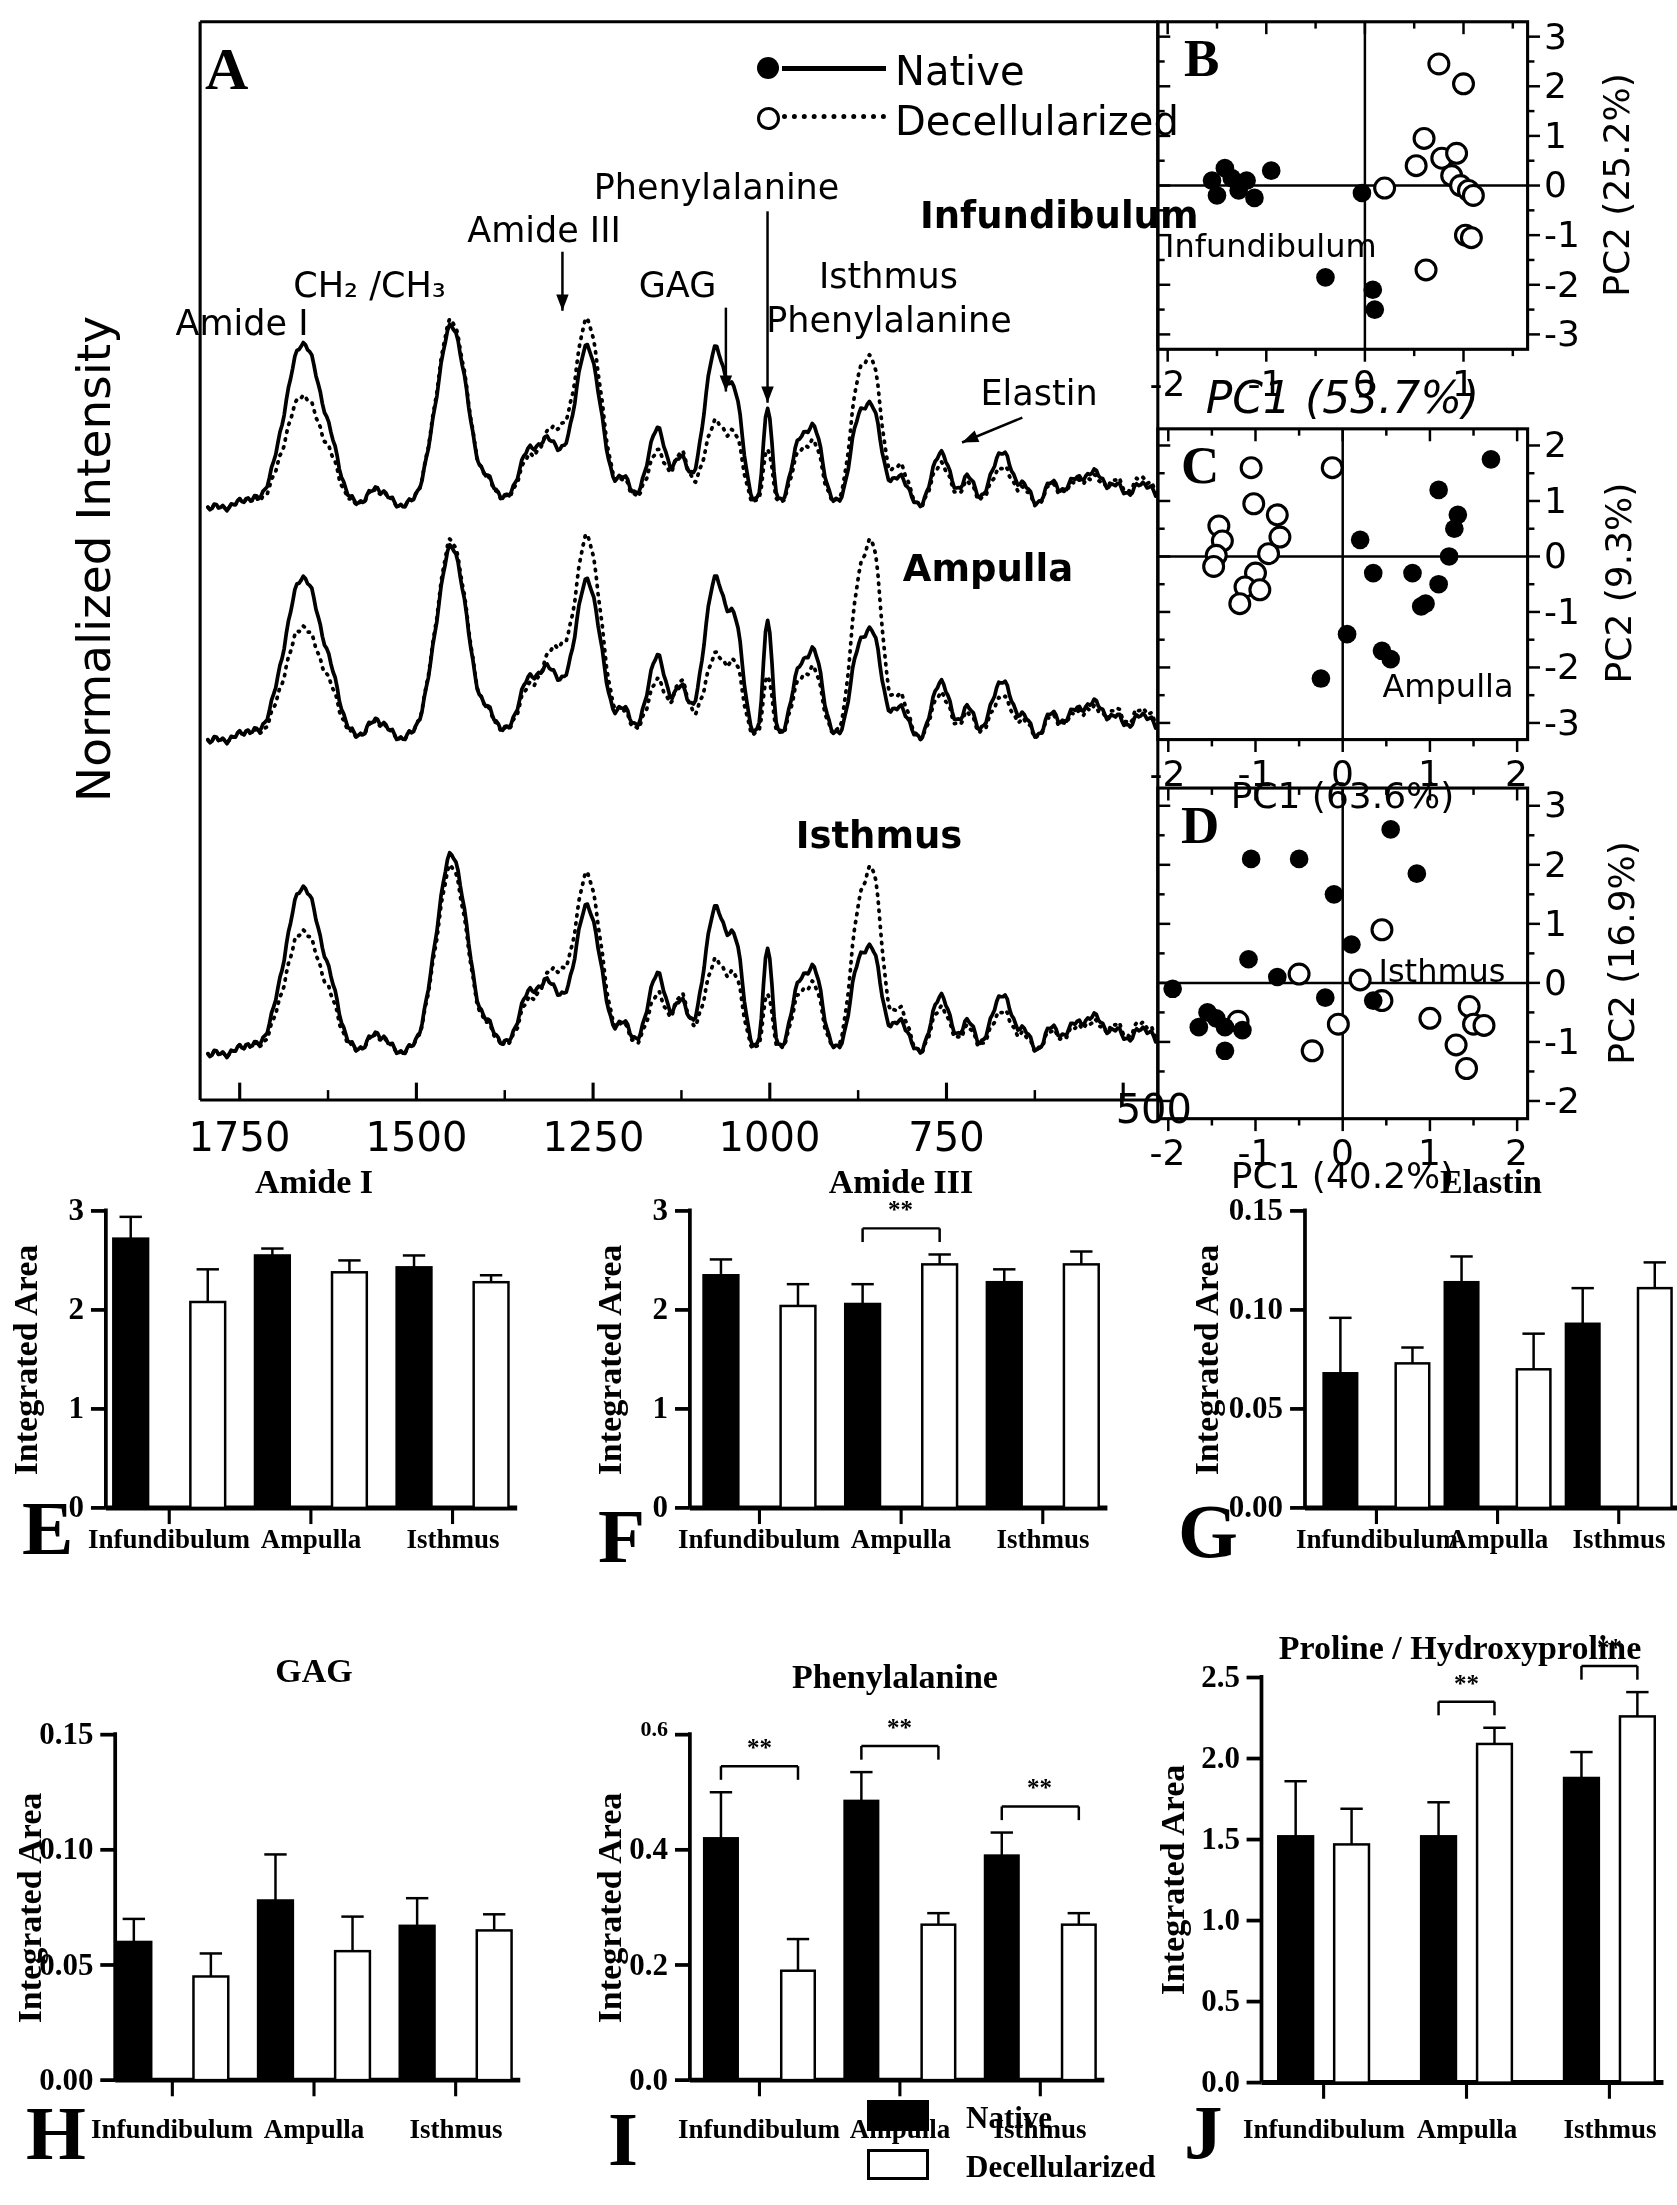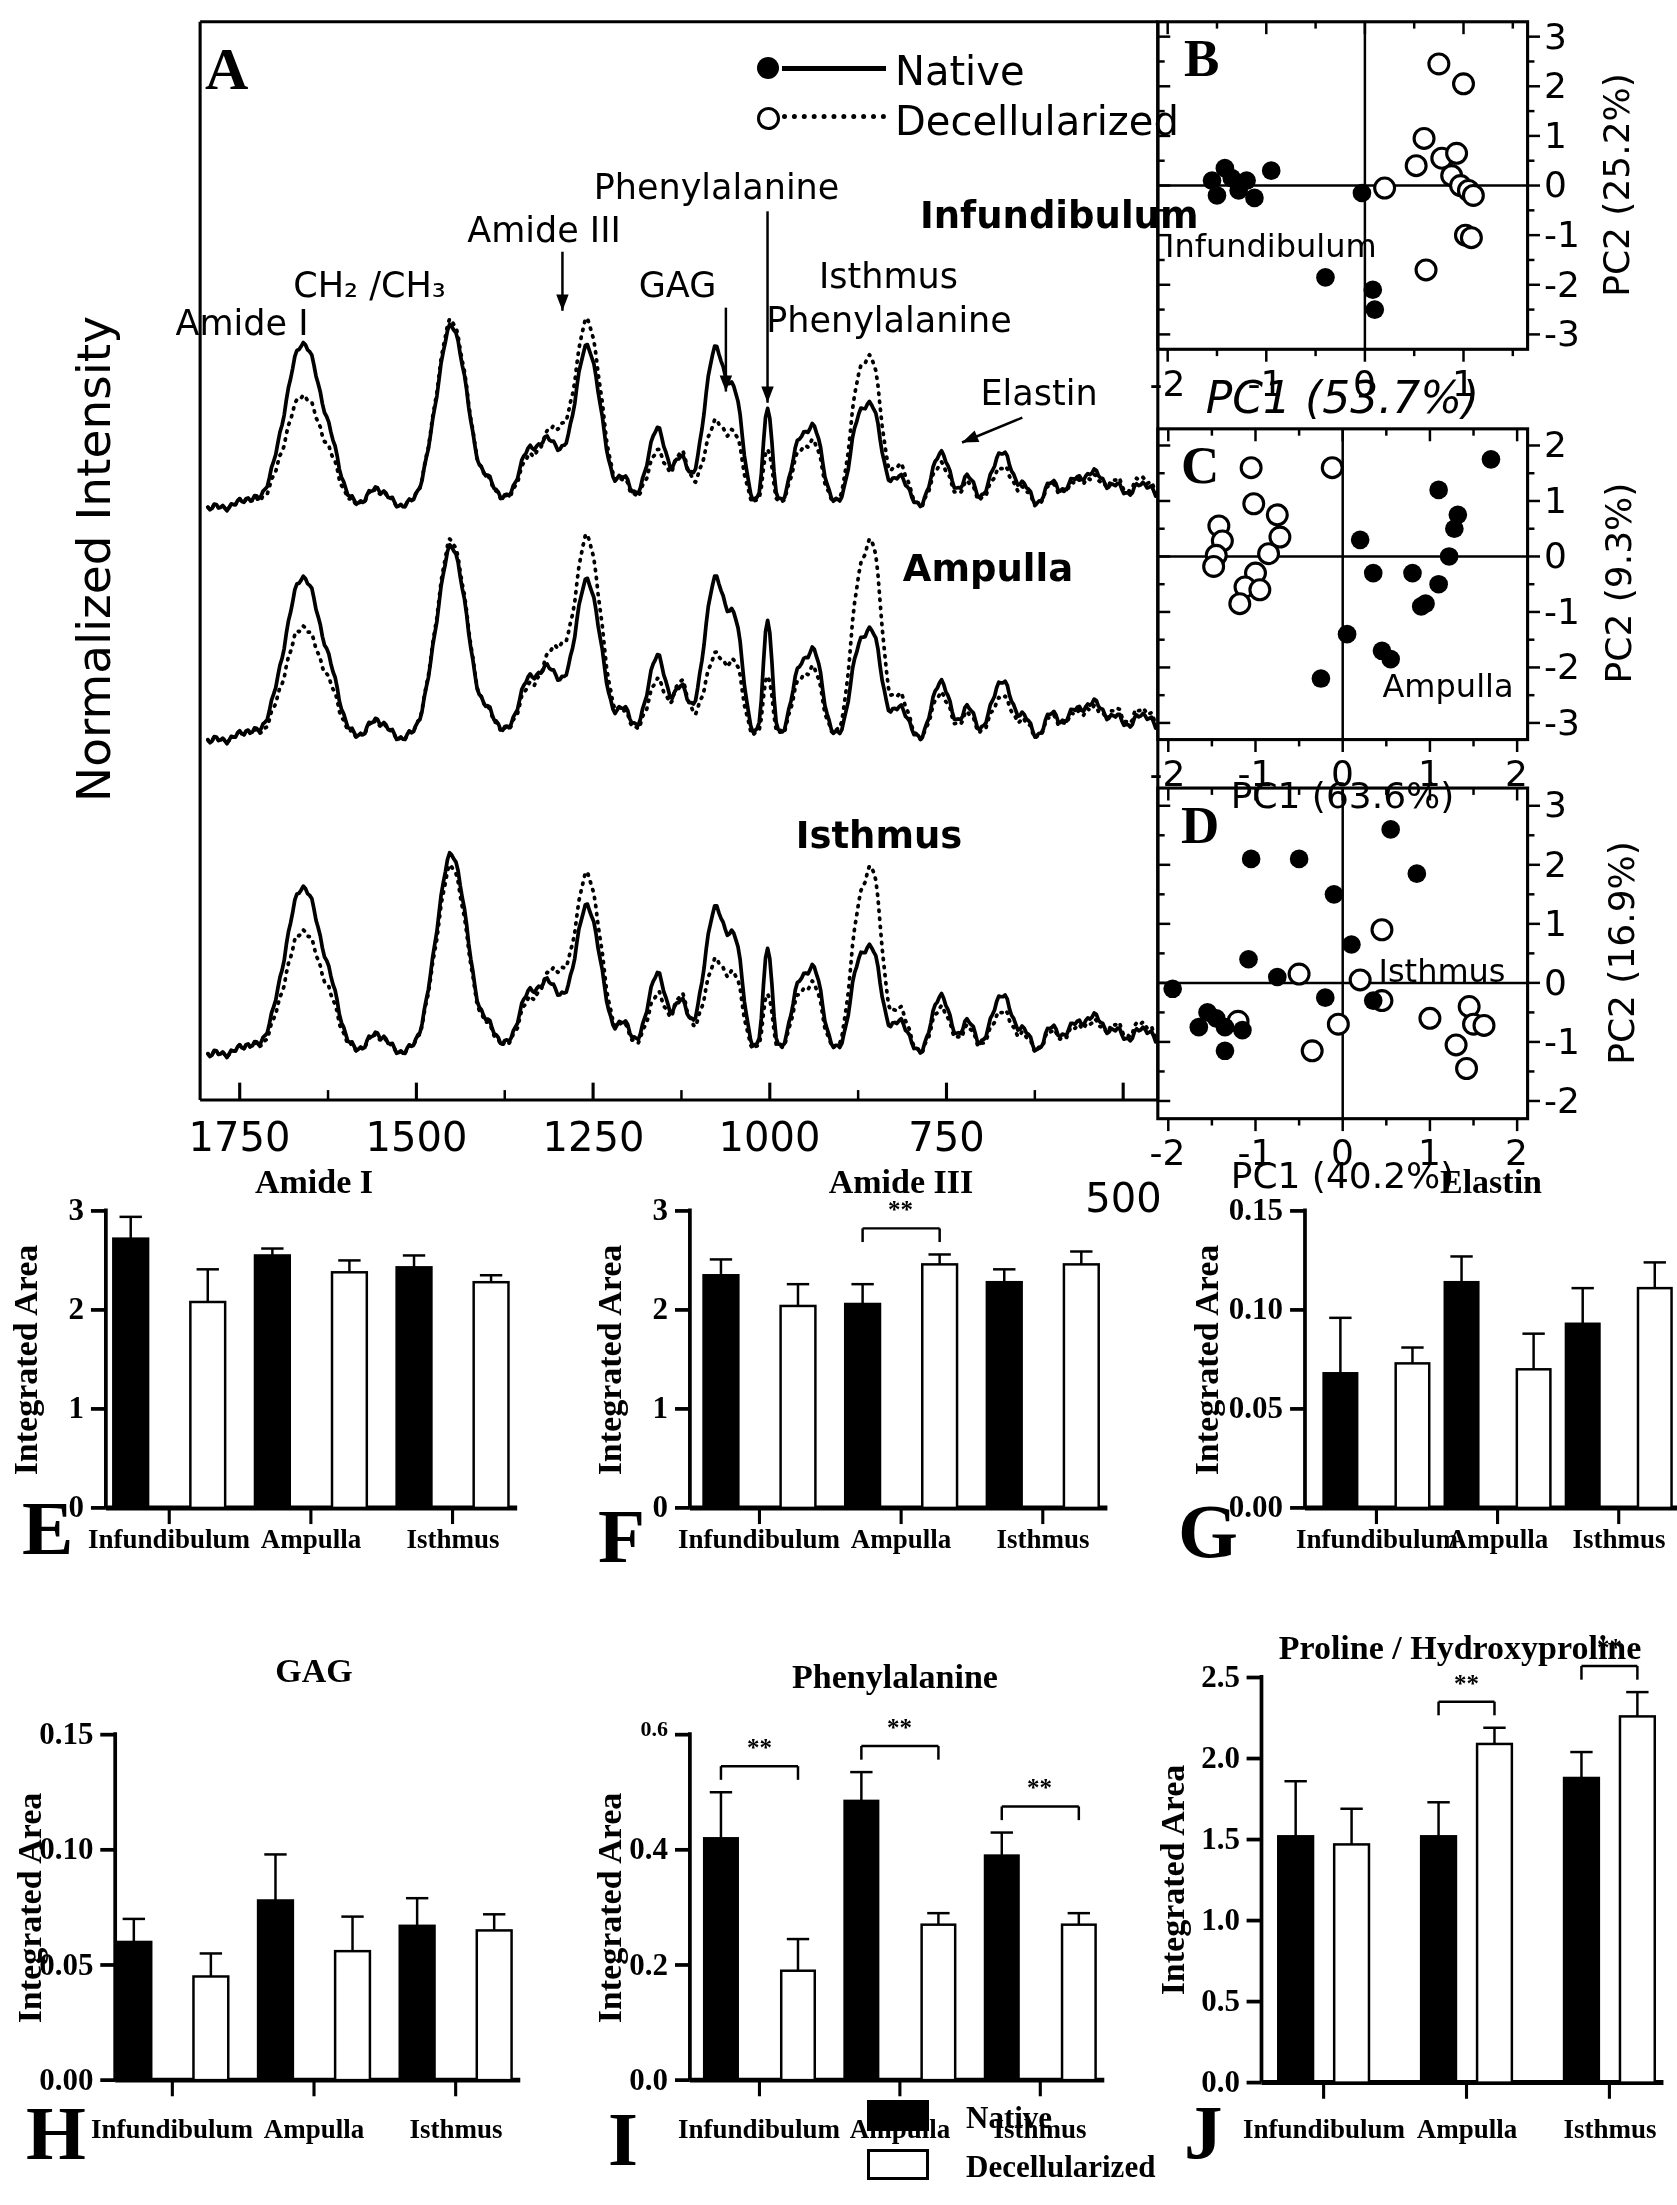--- a/index.html
+++ b/index.html
@@ -64,21 +64,21 @@
 
   <div class="abs rot sans" style="left:93px;top:559px;font-size:47px;">Normalized Intensity</div>
 
 
   <div id="a-xticks">
       <div class="abs sans ctr" style="left:171px;top:1114px;width:137px;font-size:40px;">1750</div>
       <div class="abs sans ctr" style="left:348px;top:1114px;width:137px;font-size:40px;">1500</div>
       <div class="abs sans ctr" style="left:525px;top:1114px;width:137px;font-size:40px;">1250</div>
       <div class="abs sans ctr" style="left:701px;top:1114px;width:137px;font-size:40px;">1000</div>
       <div class="abs sans ctr" style="left:878px;top:1114px;width:137px;font-size:40px;">750</div>
-      <div class="abs sans ctr" style="left:1055px;top:1175px;width:137px;font-size:40px;">500</div>
+      <div class="abs sans ctr" style="left:1055px;top:1086px;width:137px;font-size:40px;text-align:right;">500</div>
     </div>
 
   <div class="abs">
     <span class="abs" style="left:757px;top:57px;width:22.4px;height:22.4px;background:#000;border-radius:50%;"></span>
     <span class="abs" style="left:782px;top:66px;width:104px;height:5px;background:#000;"></span>
     <span class="abs sans" style="left:895px;top:48px;font-size:40px;">Native</span>
     <span class="abs" style="left:757px;top:107px;width:17.4px;height:17.4px;background:#fff;border:3.1px solid #000;border-radius:50%;"></span>
     <span class="abs" style="left:782px;top:114px;width:104px;height:0;border-top:5.6px dotted #000;"></span>
     <span class="abs sans" style="left:895px;top:98px;font-size:40px;">Decellularized</span>
   </div>

